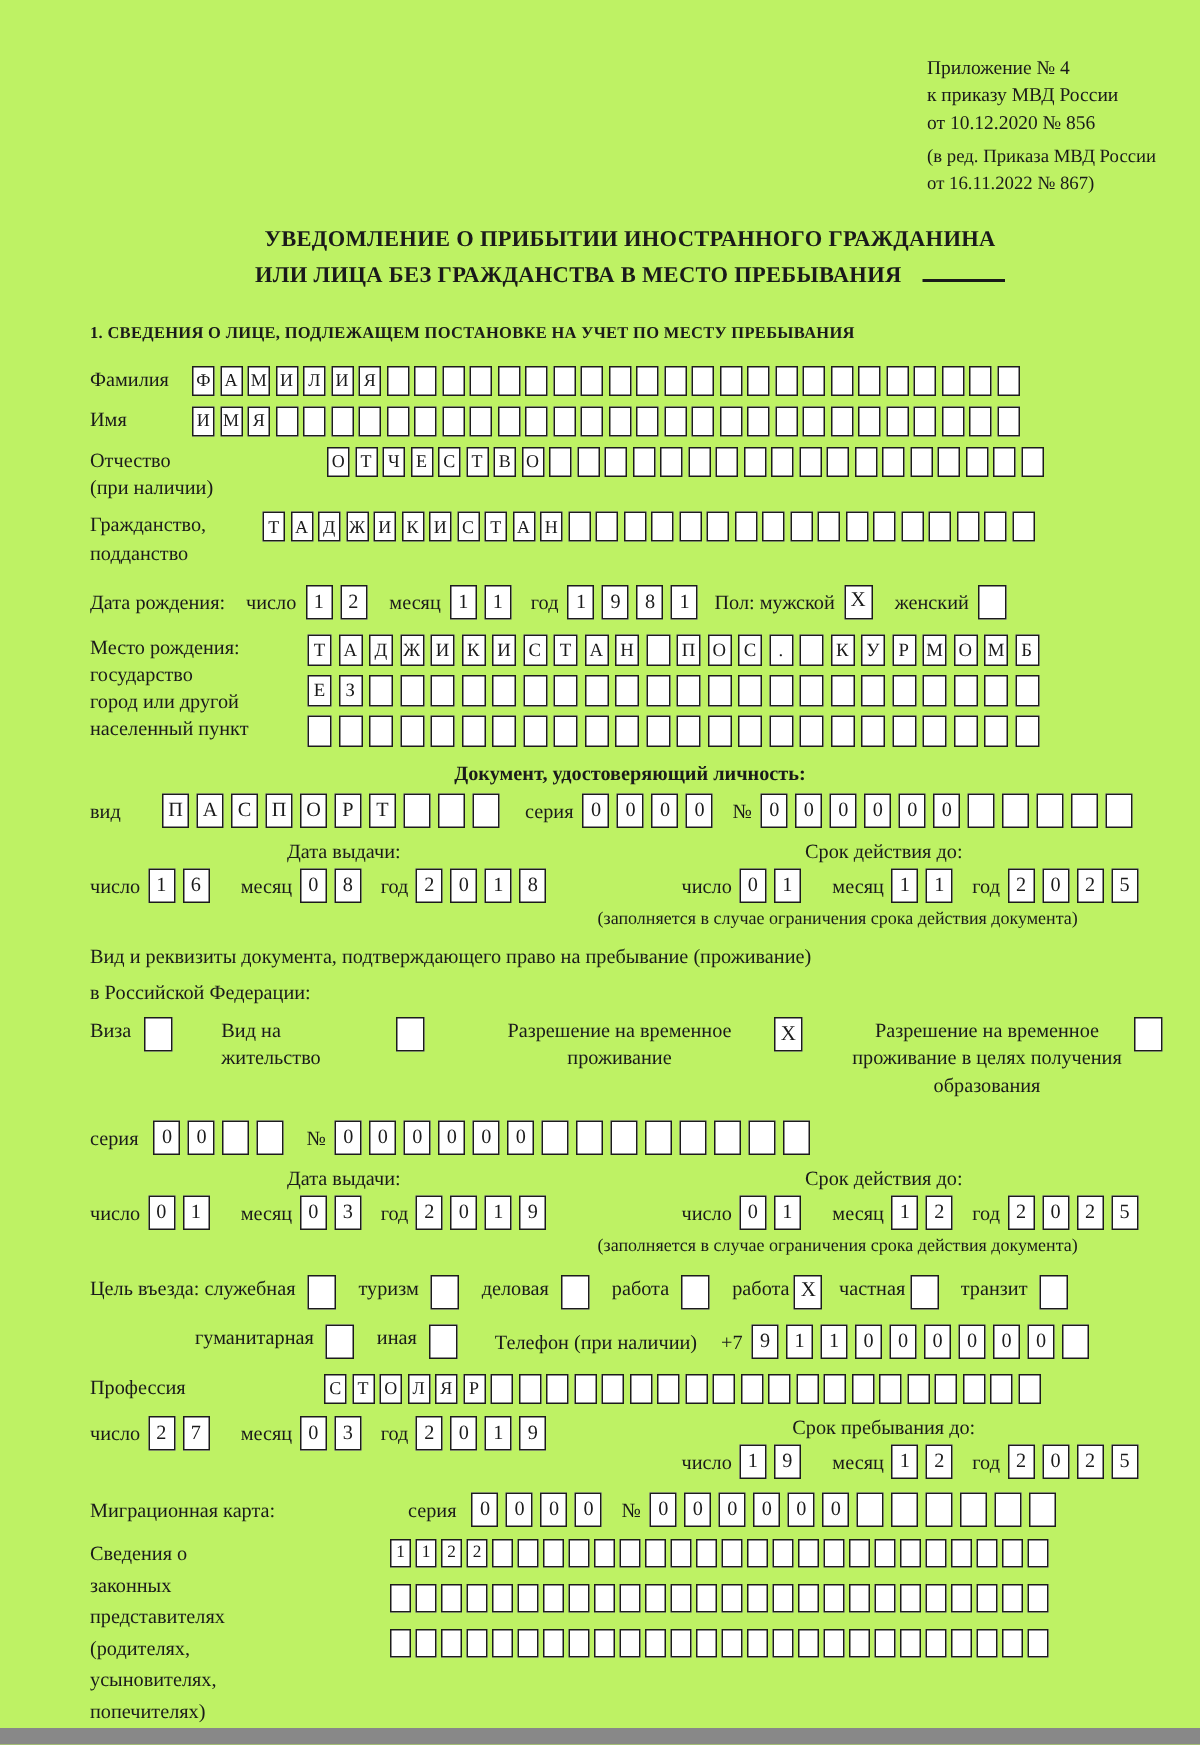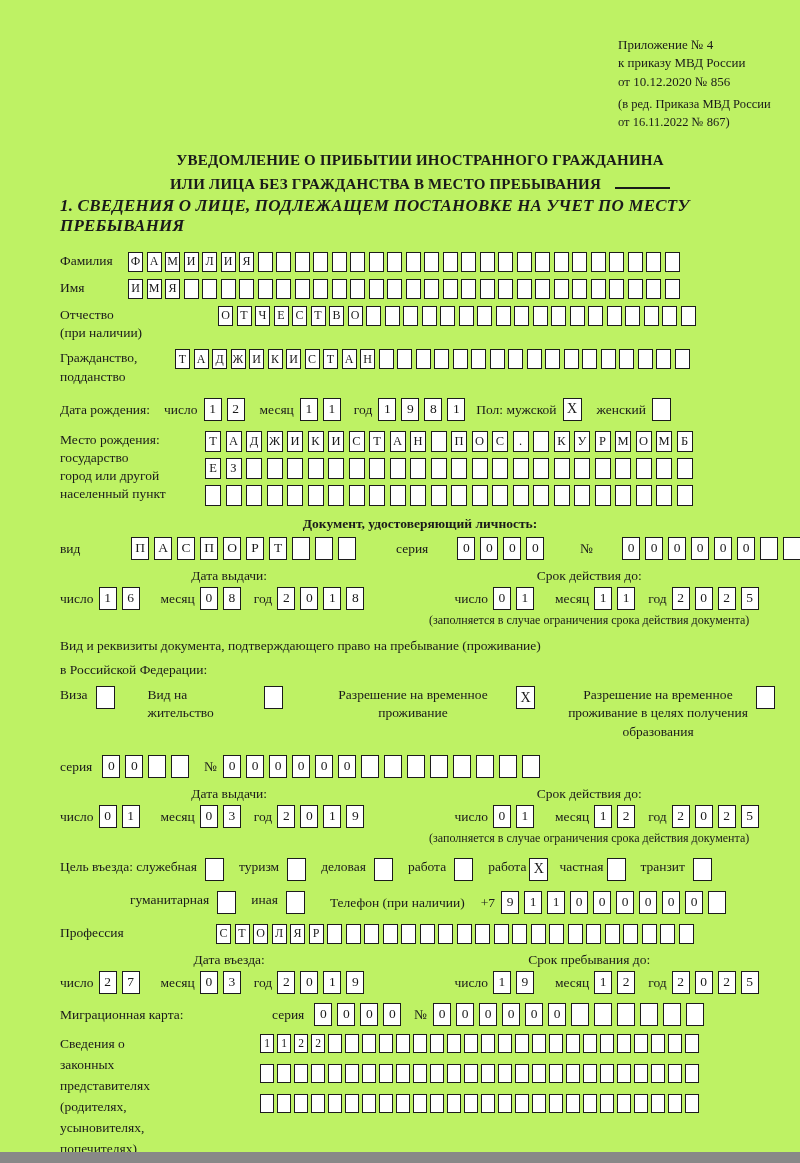--- a/index.html
+++ b/index.html
@@ -17,21 +17,21 @@
   }
   
   .annex { margin-left:558px; font-size:13px; line-height:1.42; }
   .annex .ed { margin-top:5px; font-size:12.5px; }
   .forma { text-align:right; padding-right:14px; margin-top:14px;
            font-weight:bold; font-size:14.5px; letter-spacing:.4px; }
   .title { text-align:center; margin-top:16px; font-weight:bold;
            font-size:15px; line-height:1.6; letter-spacing:.2px; }
   .title-underline { display:inline-block; width:55px; border-bottom:2px solid #1a1a1a;
            margin-left:14px; height:14px; }
-  .sec-heading { font-weight:bold; font-size:17px; letter-spacing:.2px;font-style:italic; }
+  .sec-heading { margin-top:20px; font-weight:bold; font-size:11px; letter-spacing:.2px; }
 
   
   .row { display:flex; align-items:flex-start; margin-top:7px; }
   .lbl { white-space:pre-line; line-height:1.35; flex:none; }
   .dlbl { flex:none; margin-right:6px; line-height:23px; }
   .cells { display:flex; flex:none; }
   .cell { flex:none; border:1.5px solid #1c1c1c; text-align:center;
           display:flex; align-items:center; justify-content:center; background:#fff; }
   .cells-xs .cell { width:14px; height:19px; margin-right:3px;  font-size:11.5px; }
   .cells-sm .cell { width:15px; height:20px; margin-right:3.5px; font-size:12px; }
@@ -42,21 +42,21 @@
 
   
   .date-pair { display:flex; margin-top:8px; }
   .date-col-l { width:47%; }
   .date-col-r { width:53%; }
   .date-head { text-align:center; margin-bottom:3px; }
   .date-fields { display:flex; align-items:center; }
   .date-fields .dlbl { margin-right:5px; }
   .date-fields .cells { margin-right:8px; }
   .date-col-r .date-fields { padding-left:56px; }
-  .small-note { font-size:12px; text-align:center; margin-top:3px; }
+  .small-note { font-size:12px; margin-top:3px; }
 
   
   .cbitem { display:flex; align-items:flex-start; margin-right:14px; }
   .cbitem .cblbl { margin-right:8px; line-height:1.35; }
   .cbitem .center2 { text-align:center; width:190px; }
   .cbitem .center3 { text-align:center; width:180px;font-family:Liberation Serif, serif; }
   .purpose-row { display:flex; align-items:flex-start; margin-top:12px; }
   .purpose-row .cbitem { margin-right:10px; }
   .indent { padding-left:70px; }
 
@@ -336,21 +336,21 @@
           <span class="cell"></span>
           <span class="cell"></span>
           <span class="cell"></span>
           <span class="cell"></span>
         </div>
     </div>
   </div>
 
   <div style="text-align:center; font-weight:bold; margin-top:4px;">Документ, удостоверяющий личность:</div>
 
-  <div class="row" style="align-items:center; margin-top:5px;gap:23px;">
+  <div class="row" style="align-items:center; margin-top:5px;">
     <span class="dlbl" style="width:42px;">вид</span>
     <div class="cells cells-lg" style="margin-right:12px;">
         <span class="cell">П</span>
         <span class="cell">А</span>
         <span class="cell">С</span>
         <span class="cell">П</span>
         <span class="cell">О</span>
         <span class="cell">Р</span>
         <span class="cell">Т</span>
         <span class="cell"></span>
@@ -637,21 +637,20 @@
         <span class="cell"></span>
         <span class="cell"></span>
         <span class="cell"></span>
         <span class="cell"></span>
         <span class="cell"></span>
       </div>
   </div>
 
   <div class="date-pair">
     <div class="date-col-l">
-      <div class="date-head">Дата въезда:</div>
       <div class="date-fields">
         <span class="dlbl">число</span>
         <div class="cells cells-lg">
             <span class="cell">2</span>
             <span class="cell">7</span>
           </div>
         <span class="dlbl" style="margin-left:8px;">месяц</span>
         <div class="cells cells-lg">
             <span class="cell">0</span>
             <span class="cell">3</span>

